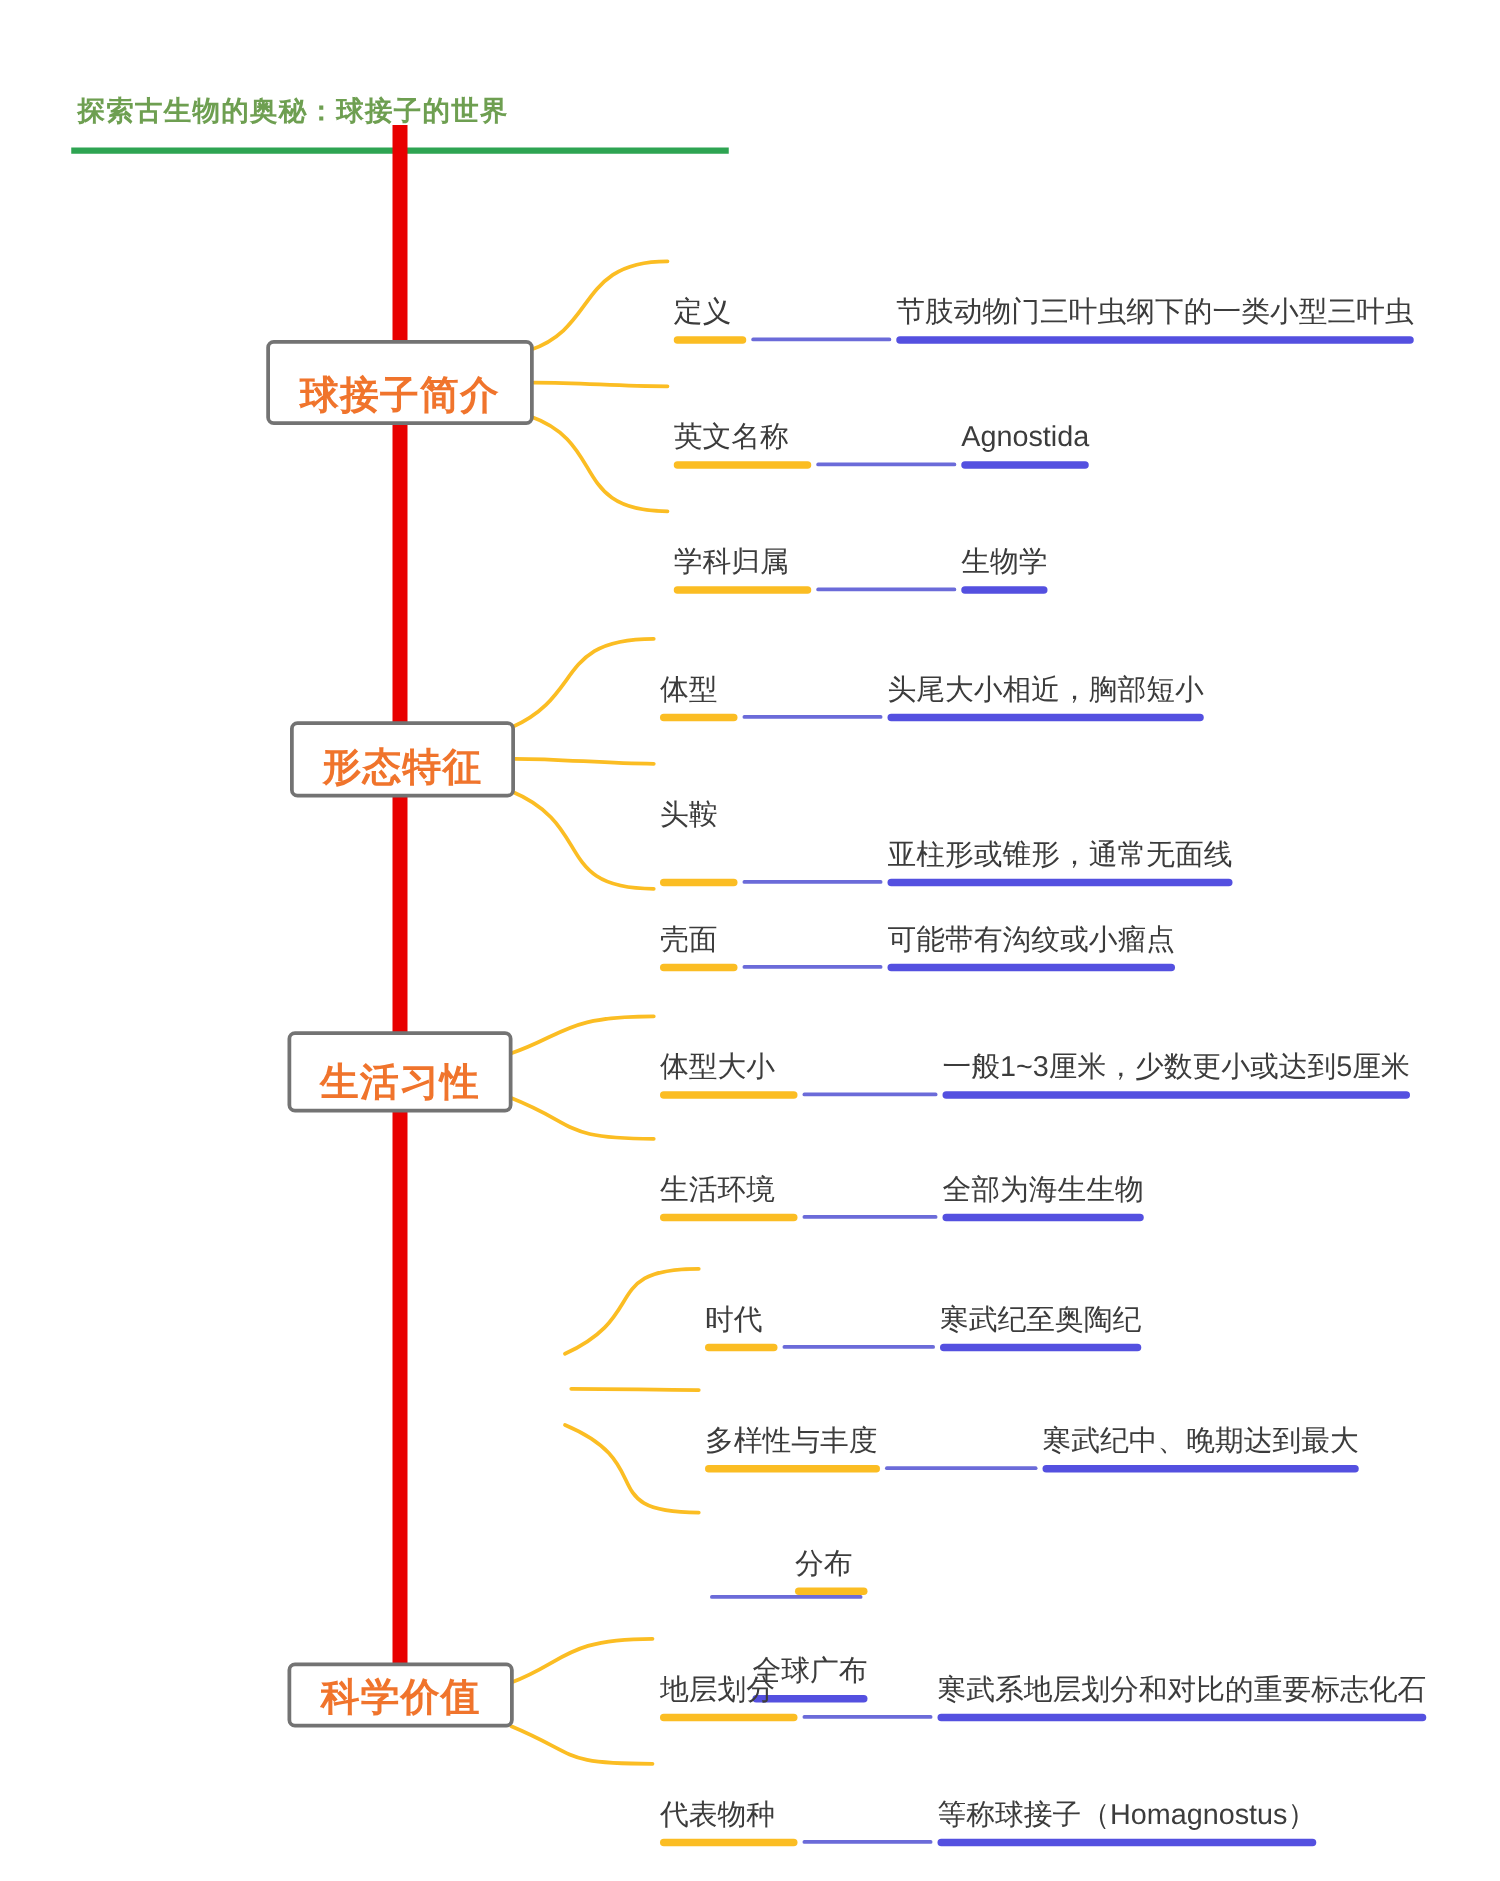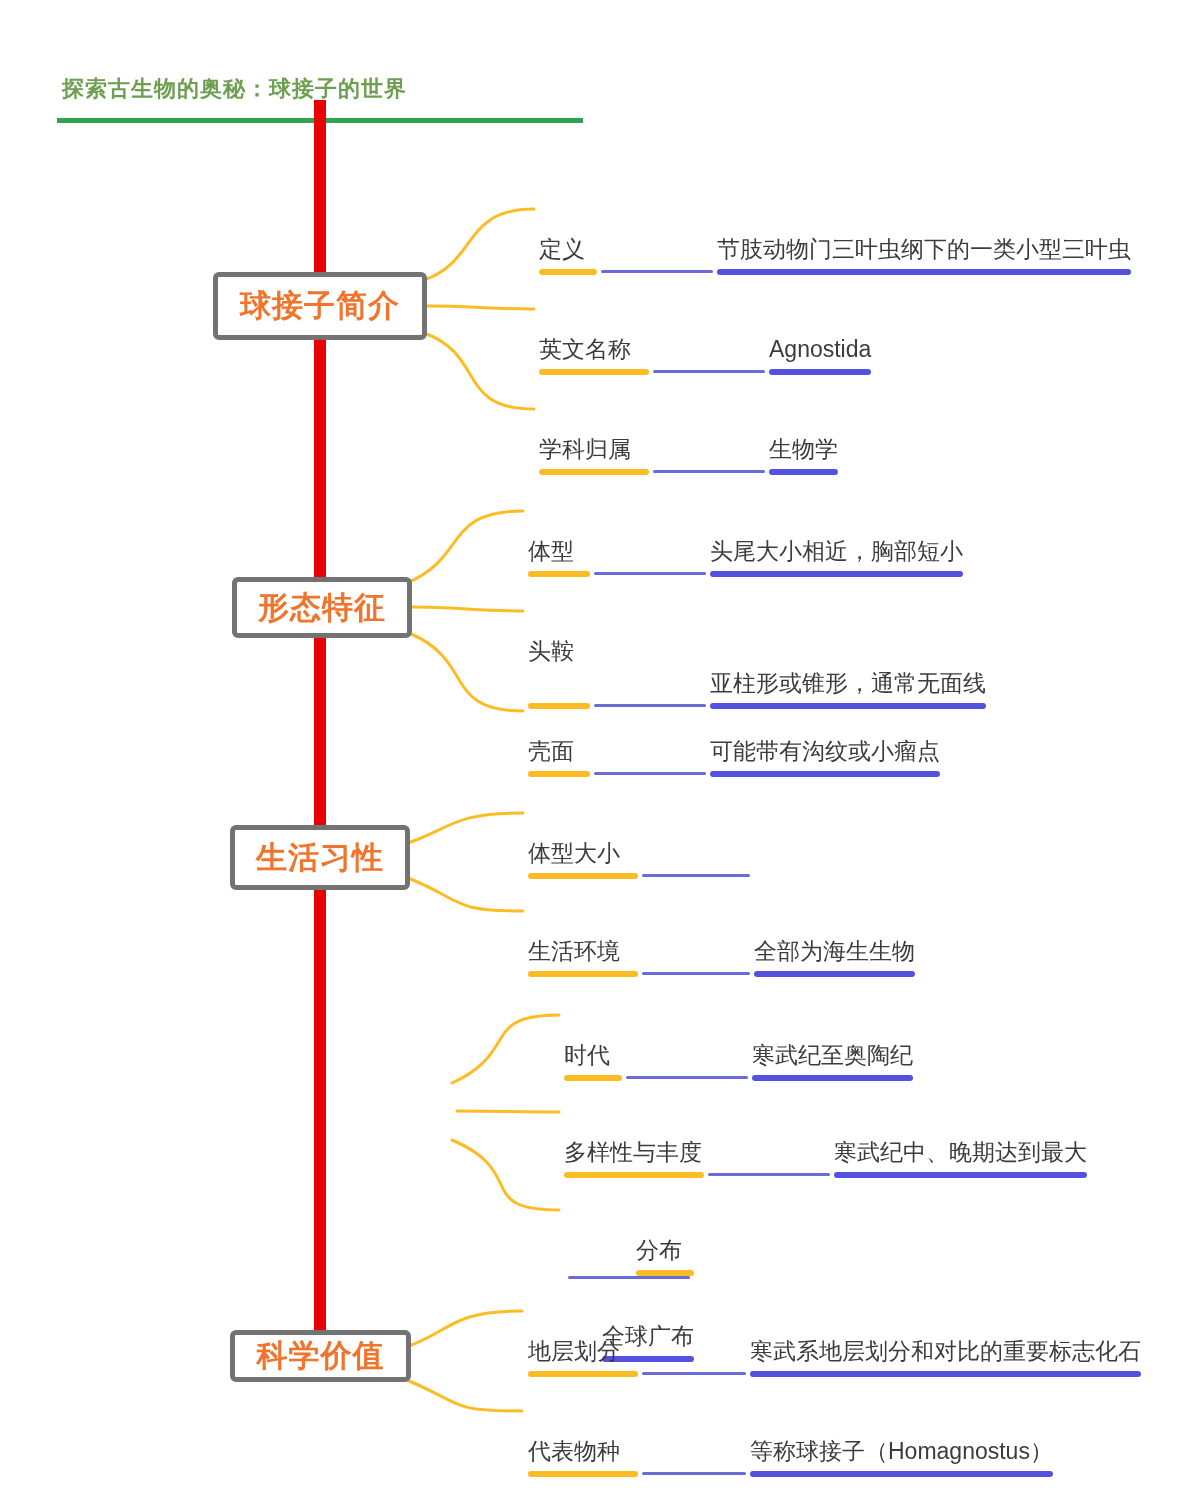--- a/index.html
+++ b/index.html
@@ -14,22 +14,22 @@
 
   
   .spine{position:absolute;left:314px;top:100px;width:12px;height:1270px;
          background:#E80000;z-index:2;}
 
   
   .curves{position:absolute;left:0;top:0;z-index:2;}
   .curves path{fill:none;stroke:#FBBD23;stroke-width:3;stroke-linecap:round;}
 
   
-  .node{position:absolute;display:flex;align-items:center;justify-content:center;
-        background:#ffffff;border:5px solid #737373;border-radius:6px;
+  .node{position:absolute;display:flex;align-items:flex-end;justify-content:center;
+        background:#ffffff;border:3px solid #737373;border-radius:6px;
         color:#F0742C;font-weight:bold;font-size:31px;white-space:nowrap;
         z-index:3;box-sizing:border-box;letter-spacing:1px;}
 
   
   .row{position:absolute;display:flex;align-items:flex-end;z-index:3;}
   .lbl,.val{display:flex;flex-direction:column;}
   .txt{font-size:23px;line-height:30px;color:#3C3C3C;white-space:nowrap;margin-top:40px;}
   .u-y{height:6px;background:#FBBD23;border-radius:3px;margin-top:5px;width:100%;}
   .u-b{height:6px;background:#5450E0;border-radius:3px;margin-top:5px;width:100%;}
   .conn{height:3px;background:#6B6BD9;border-radius:2px;margin:0 4px 2px 4px;align-self:flex-end;}
@@ -140,20 +140,24 @@
       <div class="u-b"></div>
     </div>
   </div>
 
   <div class="row" style="left:528px;top:798px;">
     <div class="lbl" style="min-width:110px;">
       <span class="txt">体型大小</span>
       <div class="u-y"></div>
     </div>
     <div class="conn" style="width:108px;"></div>
+    <div class="val">
+      <span class="txt">一般1~3厘米，少数更小或达到5厘米</span>
+      <div class="u-b"></div>
+    </div>
   </div>
   <div class="row" style="left:528px;top:896px;">
     <div class="lbl" style="min-width:110px;">
       <span class="txt">生活环境</span>
       <div class="u-y"></div>
     </div>
     <div class="conn" style="width:108px;"></div>
     <div class="val">
       <span class="txt">全部为海生生物</span>
       <div class="u-b"></div>

